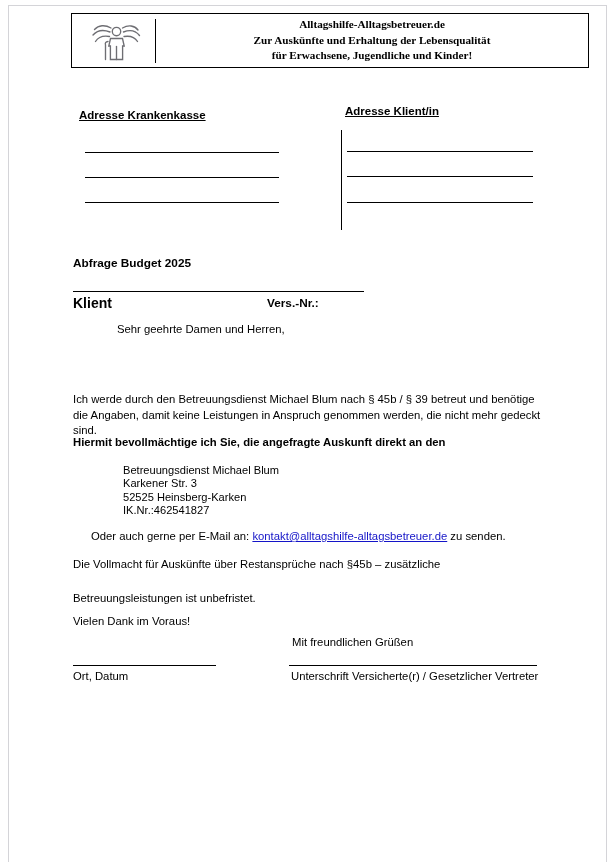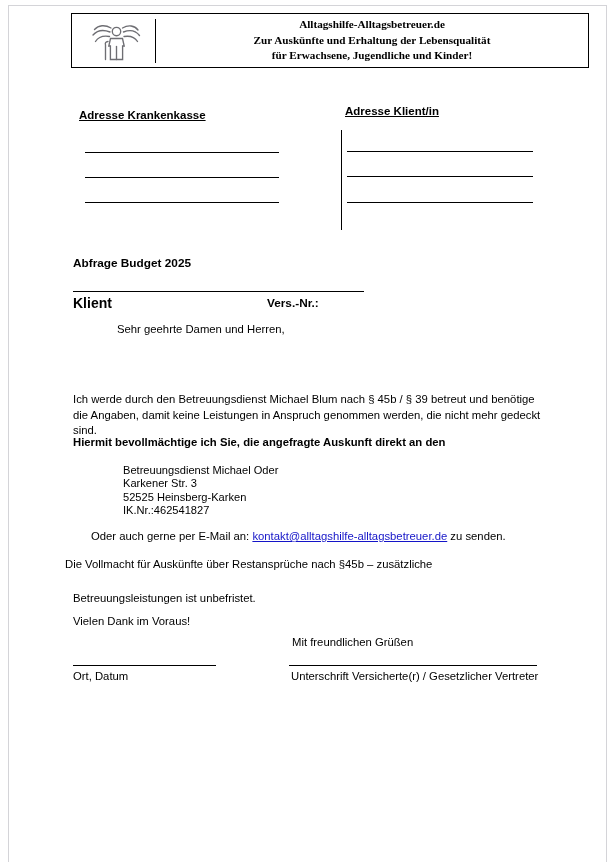--- a/index.html
+++ b/index.html
@@ -184,29 +184,29 @@
     <div class="txt bold" style="left:222px; top:290px; font-size:11.8px;margin-left:36px;">Vers.-Nr.:</div>
 
     <div class="txt" style="left:68px; top:316px;margin-left:40px;">Sehr geehrte Damen und Herren,</div>
 
 
     <div class="para" style="left:64px; top:386px;">Ich werde durch den Betreuungsdienst Michael Blum nach § 45b / § 39 betreut und benötige die Angaben, damit keine Leistungen in Anspruch genommen werden, die nicht mehr gedeckt sind.</div>
 
     <div class="txt bold" style="left:64px; top:429px;">Hiermit bevollmächtige ich Sie, die angefragte Auskunft direkt an den</div>
 
     <div class="addr-lines" style="left:114px; top:458px;">
-      <div>Betreuungsdienst Michael Oder</div>
+      <div>Betreuungsdienst Michael Blum</div>
       <div>Karkener Str. 3</div>
       <div>52525 Heinsberg-Karken</div>
       <div>IK.Nr.:462541827</div>
     </div>
 
     <div class="txt" style="left:64px; top:523px;margin-left:18px;"><span>Oder auch gerne per E-Mail an: </span><a class="maillink" href="#">kontakt@alltagshilfe-alltagsbetreuer.de</a><span> zu senden.</span></div>
 
-    <div class="txt" style="left:56px; top:551px;">Die Vollmacht für Auskünfte über Restansprüche nach §45b – zusätzliche</div>
+    <div class="txt" style="left:64px; top:551px;">Die Vollmacht für Auskünfte über Restansprüche nach §45b – zusätzliche</div>
     <div class="txt" style="left:64px; top:566px;margin-top:19px;">Betreuungsleistungen ist unbefristet.</div>
 
     <div class="txt" style="left:64px; top:608px;">Vielen Dank im Voraus!</div>
 
     <div class="txt" style="left:283px; top:629px;">Mit freundlichen Grüßen</div>
 
     <div class="rule" style="left:64px; top:659px; width:143px;"></div>
     <div class="rule" style="left:280px; top:659px; width:248px;"></div>
 
     <div class="siglabel" style="left:64px; top:664px;text-align:right;">Ort, Datum</div>

